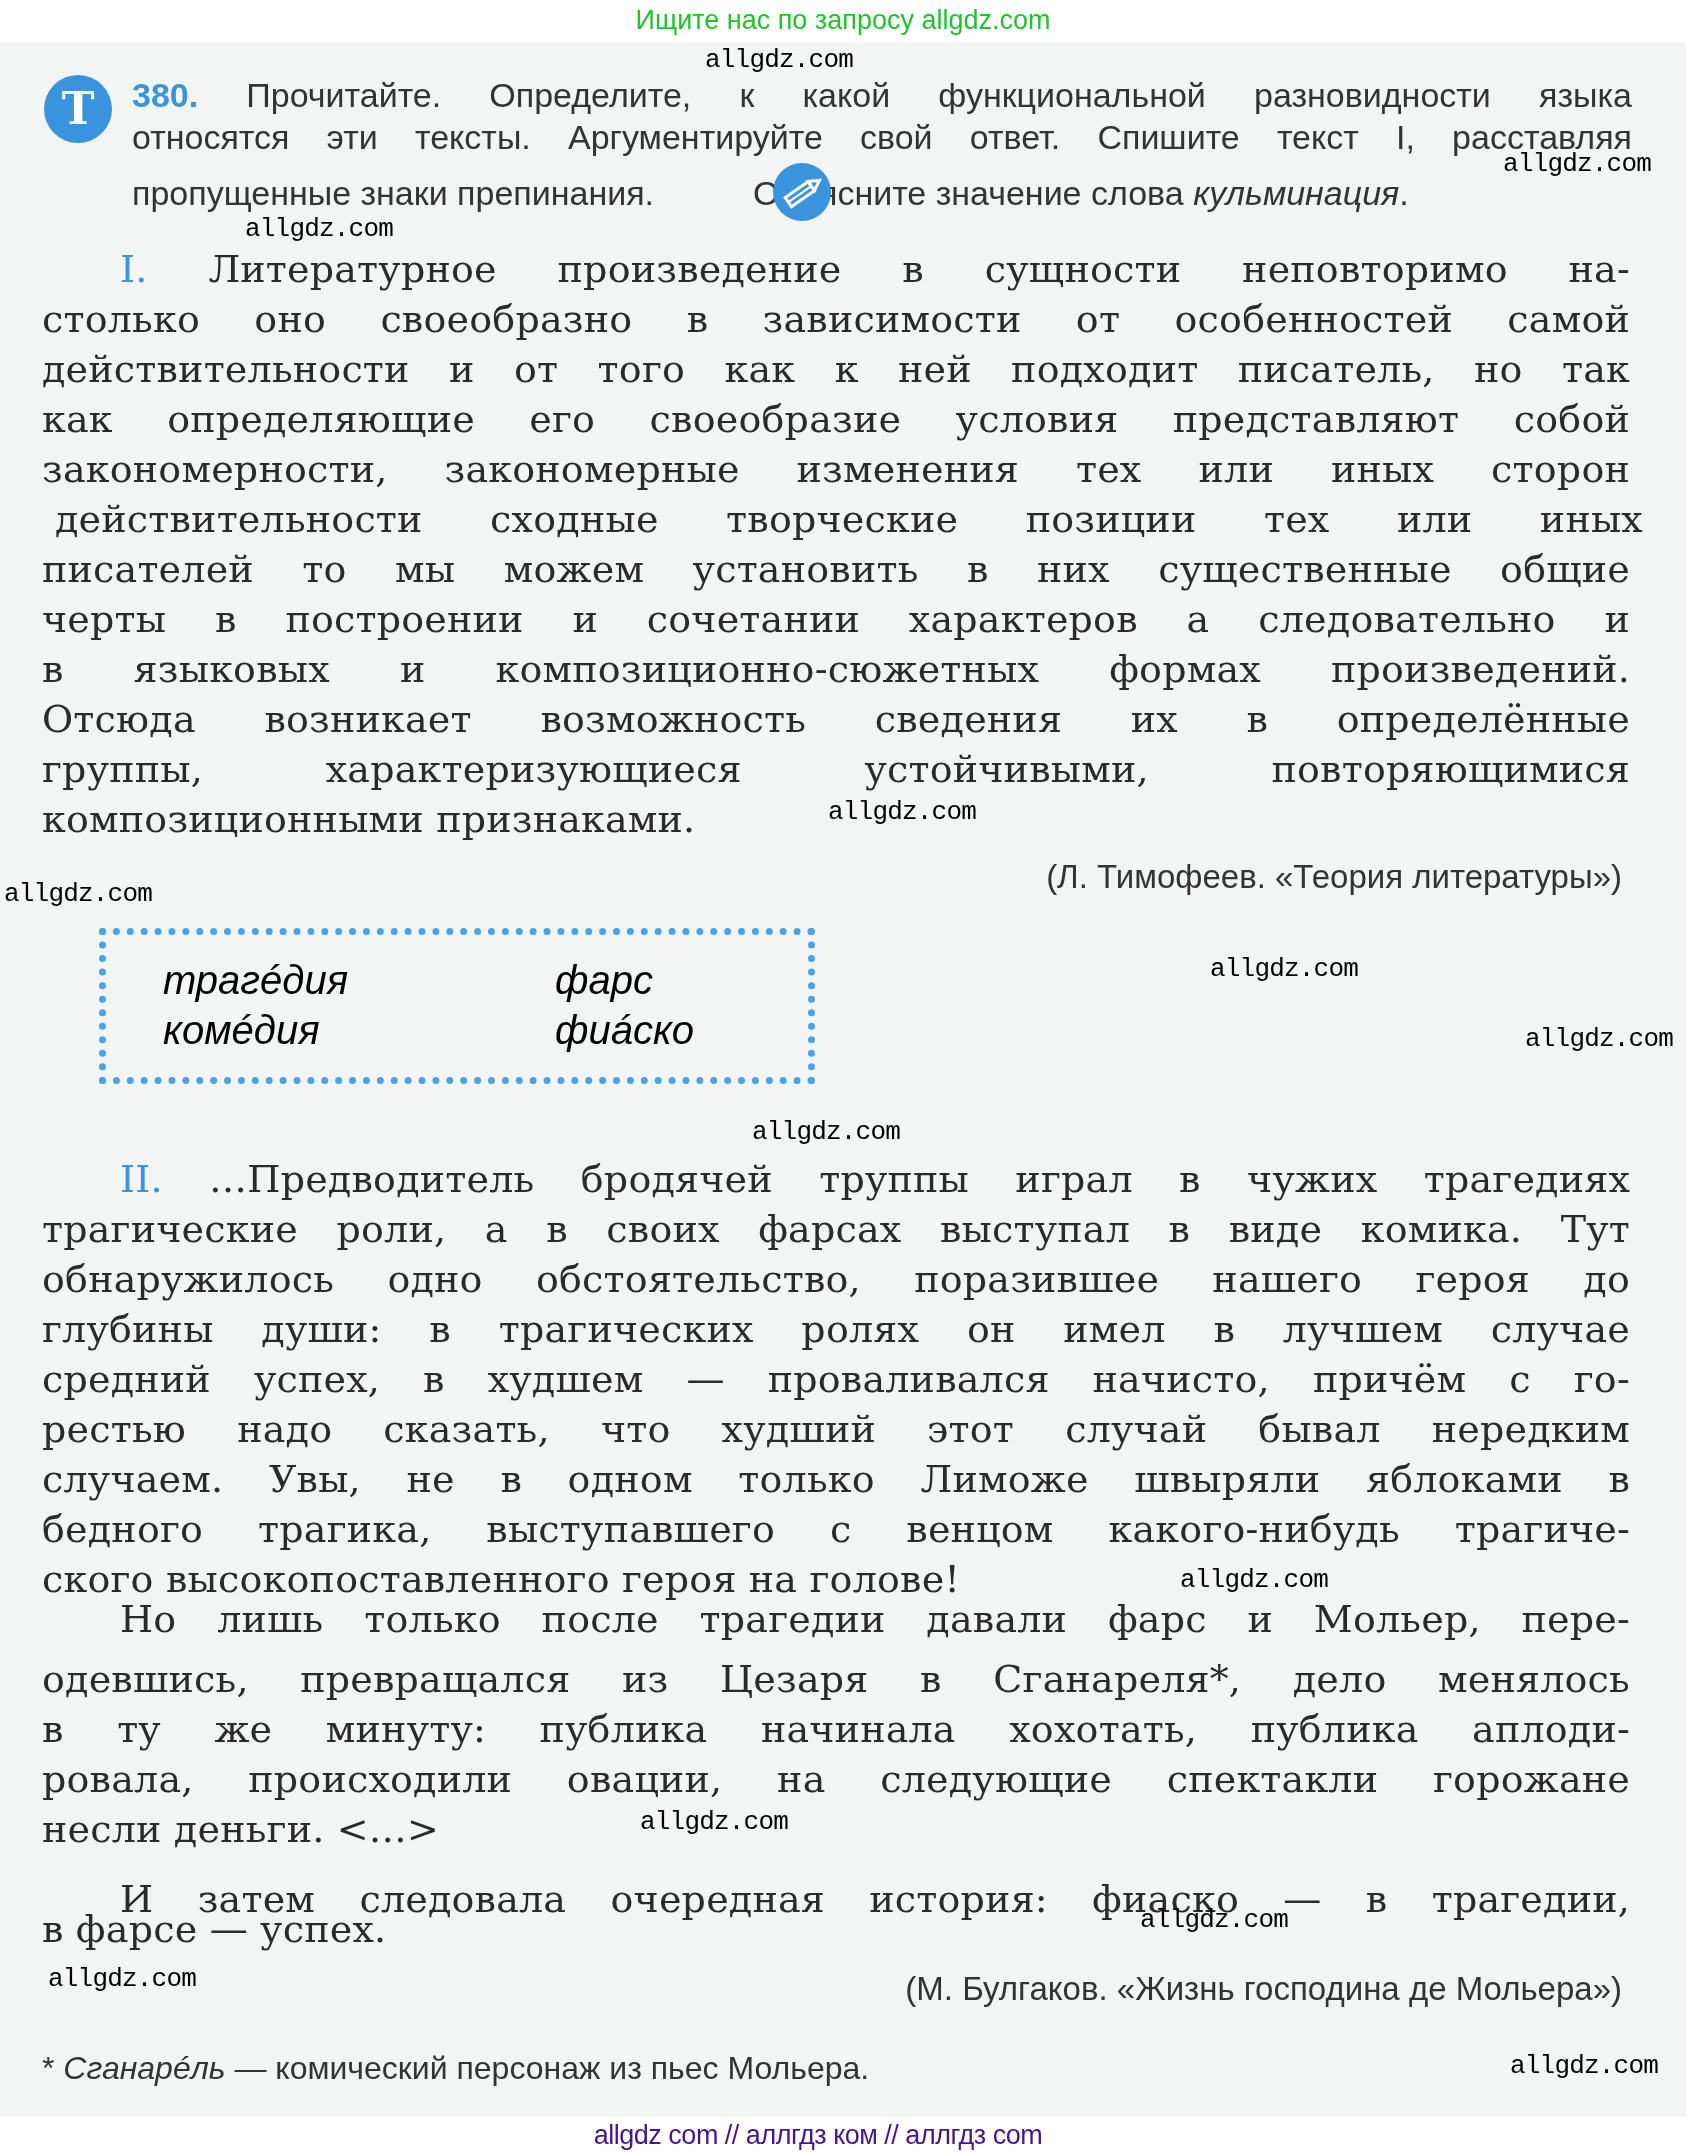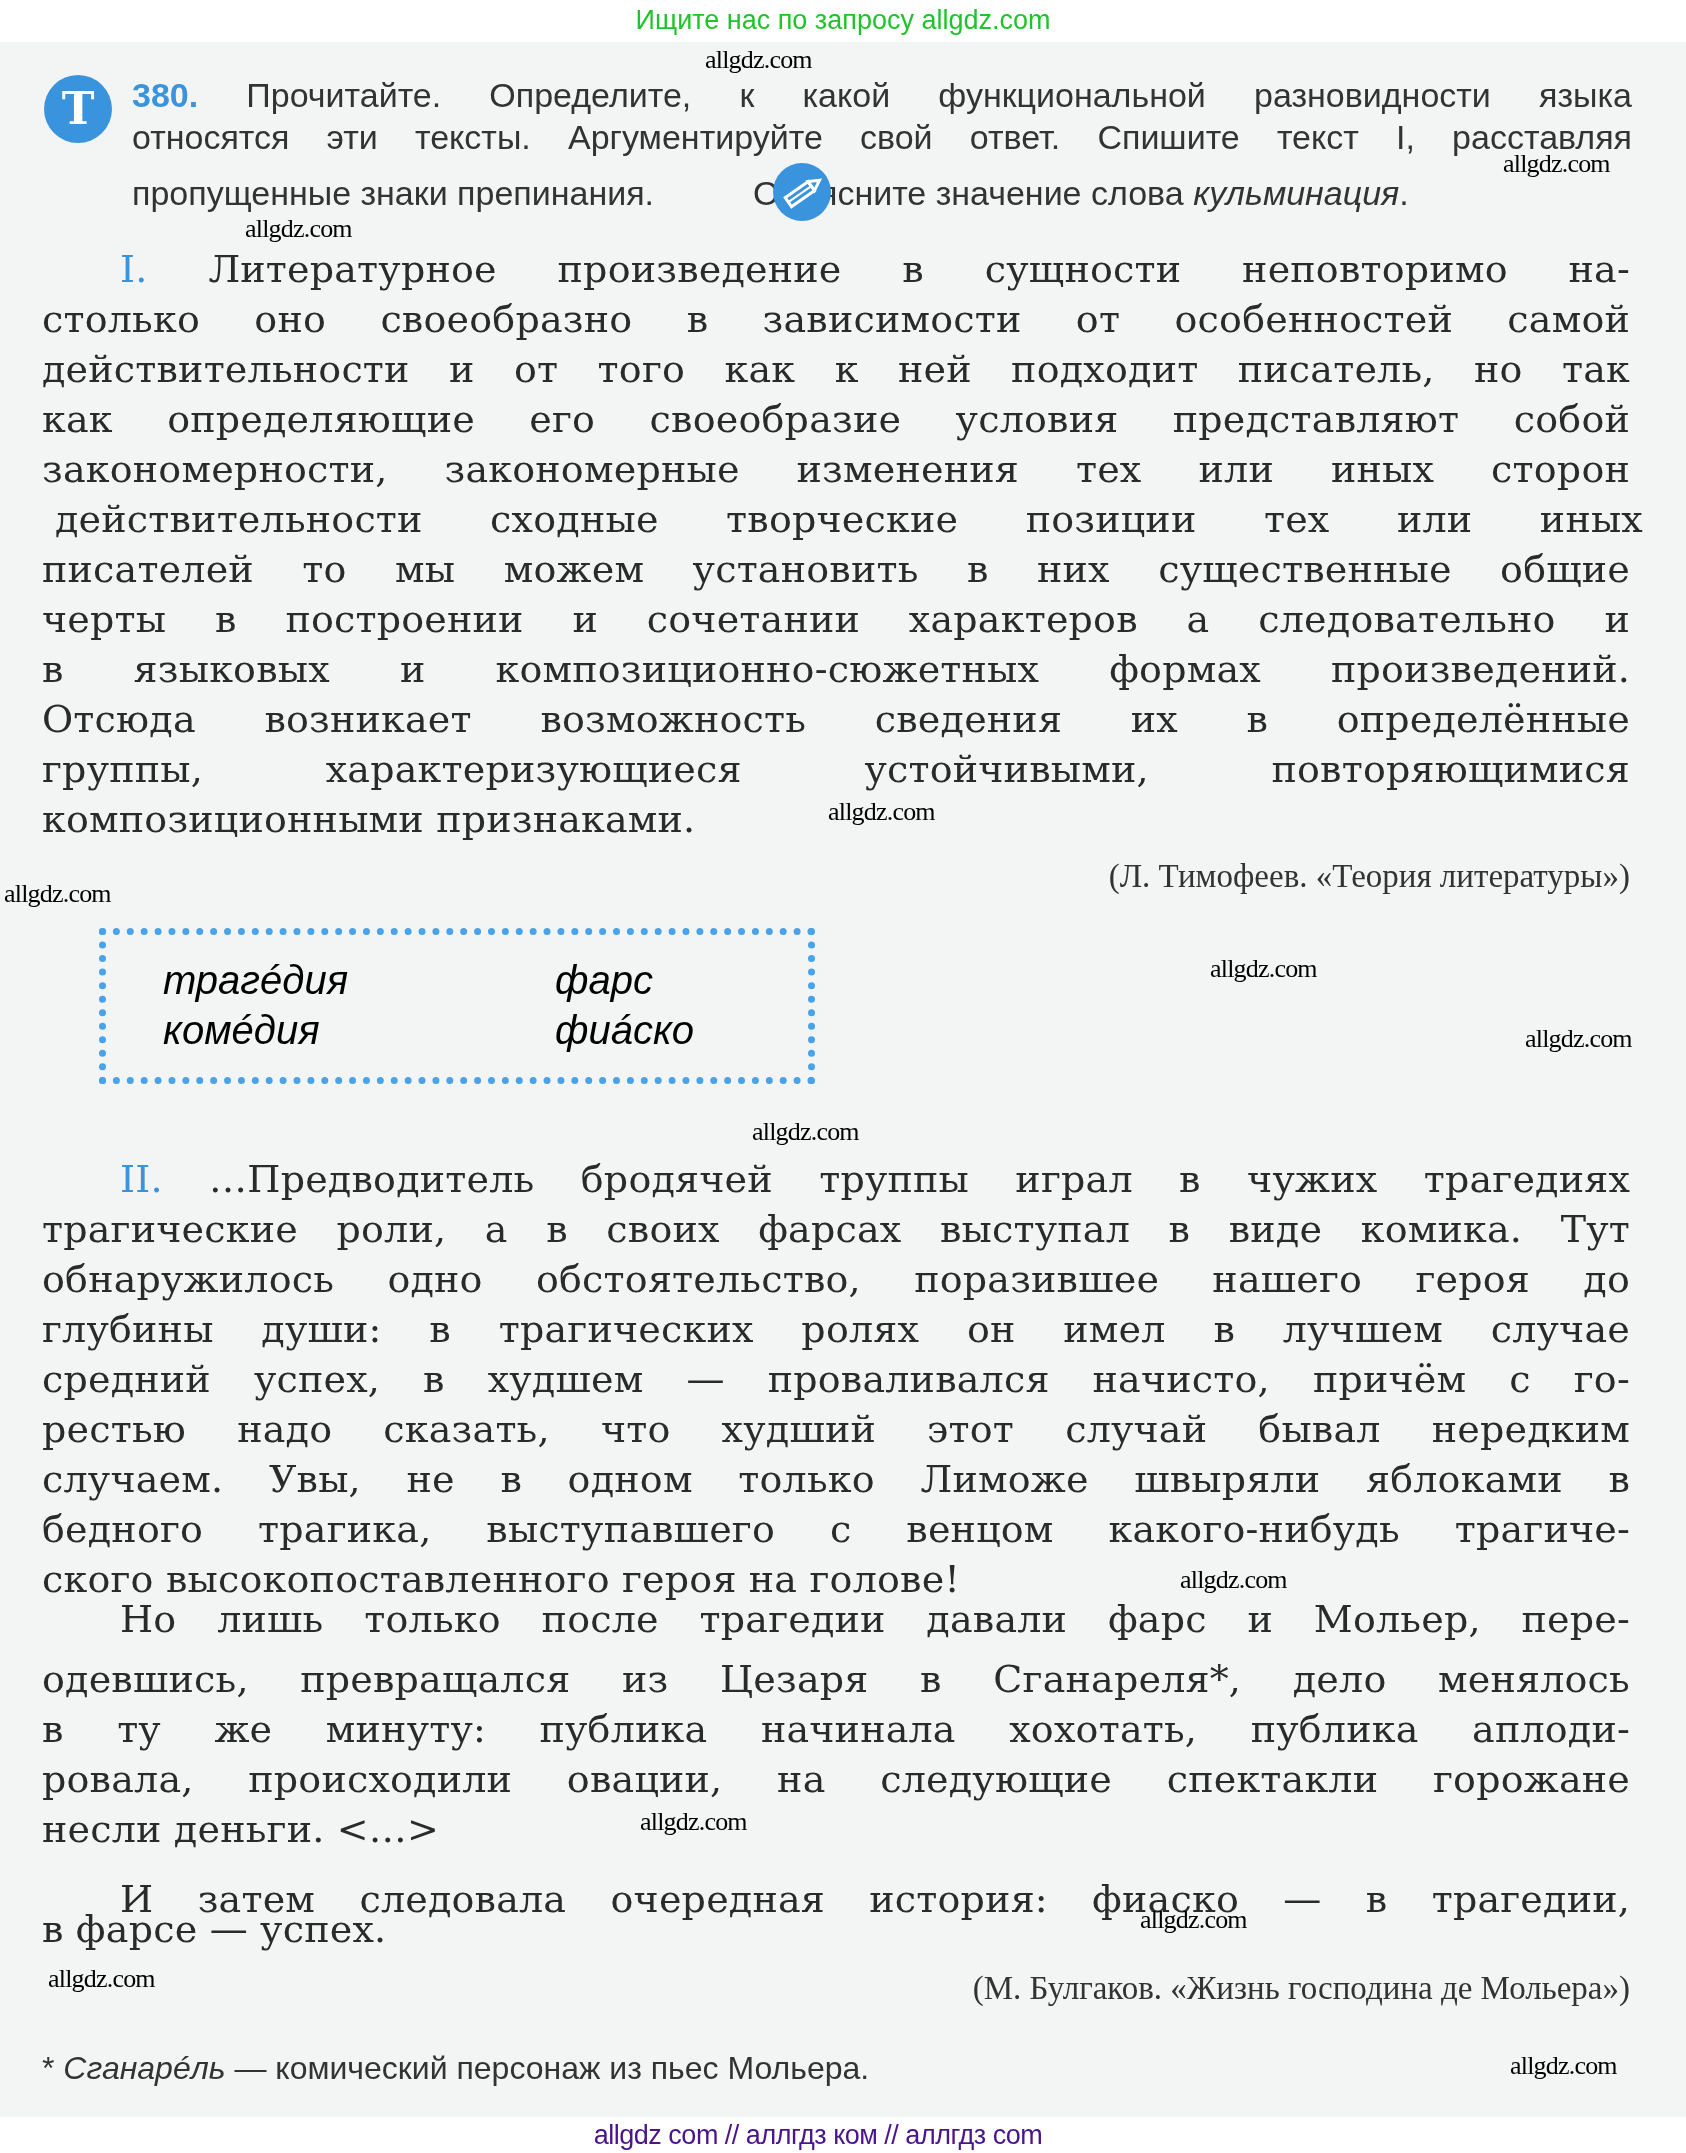--- a/index.html
+++ b/index.html
@@ -18,21 +18,21 @@
     font-family:"Liberation Sans", sans-serif; font-size:27px; line-height:40px;
   }
   .bottom-banner {
     position:absolute; left:0; top:2118px; width:1636px; height:35px;
     text-align:center; color:#4a148c;
     font-family:"Liberation Sans", sans-serif; font-size:27px; line-height:35px;
     letter-spacing:-0.5px;
   }
   .wm {
     position:absolute; color:#000;
-    font-family:Liberation Serif, serif; font-size:26px; line-height:28px;
+    font-family:Liberation Mono, monospace; font-size:26px; line-height:28px;
     letter-spacing:-0.8px; white-space:nowrap;
   }
   .t-badge {
     position:absolute; left:44px; top:75px; width:68px; height:68px; border-radius:50%;
     background:#3a93dd; color:#fff; text-align:center;
     font-family:"DejaVu Serif", serif; font-weight:bold; font-size:44px; line-height:68px;
   }
   .task {
     position:absolute; left:132px; top:68px; width:1500px;
     font-family:"Liberation Sans", sans-serif; font-size:34px; color:#333;
@@ -46,21 +46,21 @@
   .text-block { position:absolute; left:42px; width:1588px; font-family:"DejaVu Serif", serif; color:#2a2a2a; }
   .text-block .ln {
     position:absolute; left:0; width:1588px; white-space:nowrap;
     font-size:38px; line-height:48px; letter-spacing:0.2px;
     text-align:justify; text-align-last:justify;
   }
   .text-block .ln.last { text-align-last:left; }
   .text-block .ln.indent { left:78px; width:1510px; }
   .roman { color:#3a93dd; }
   .attr {
-    position:absolute; right:56px; font-family:Liberation Serif, serif;
+    position:absolute; right:64px; font-family:Liberation Sans, sans-serif;
     font-size:33px; color:#333; white-space:nowrap;text-align:center;
   }
   .word-box {
     position:absolute; left:99px; top:928px; width:716px; height:156px;
     border:7px dotted #4aa3e8; box-sizing:border-box;
   }
   .word {
     position:absolute; font-family:Liberation Sans, sans-serif; font-style:italic;
     font-size:40px; color:#000000; white-space:nowrap;
   }

